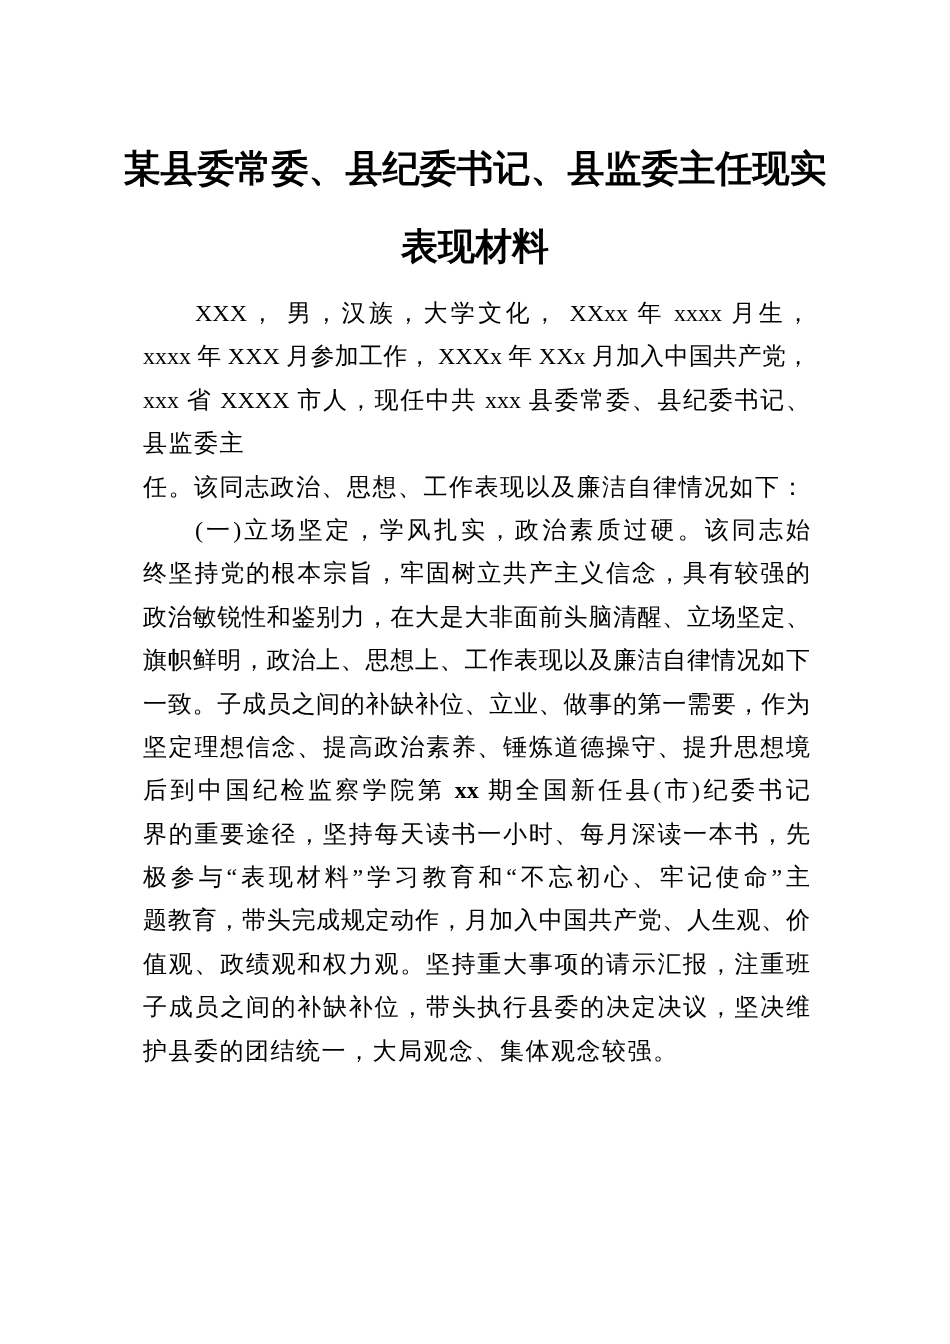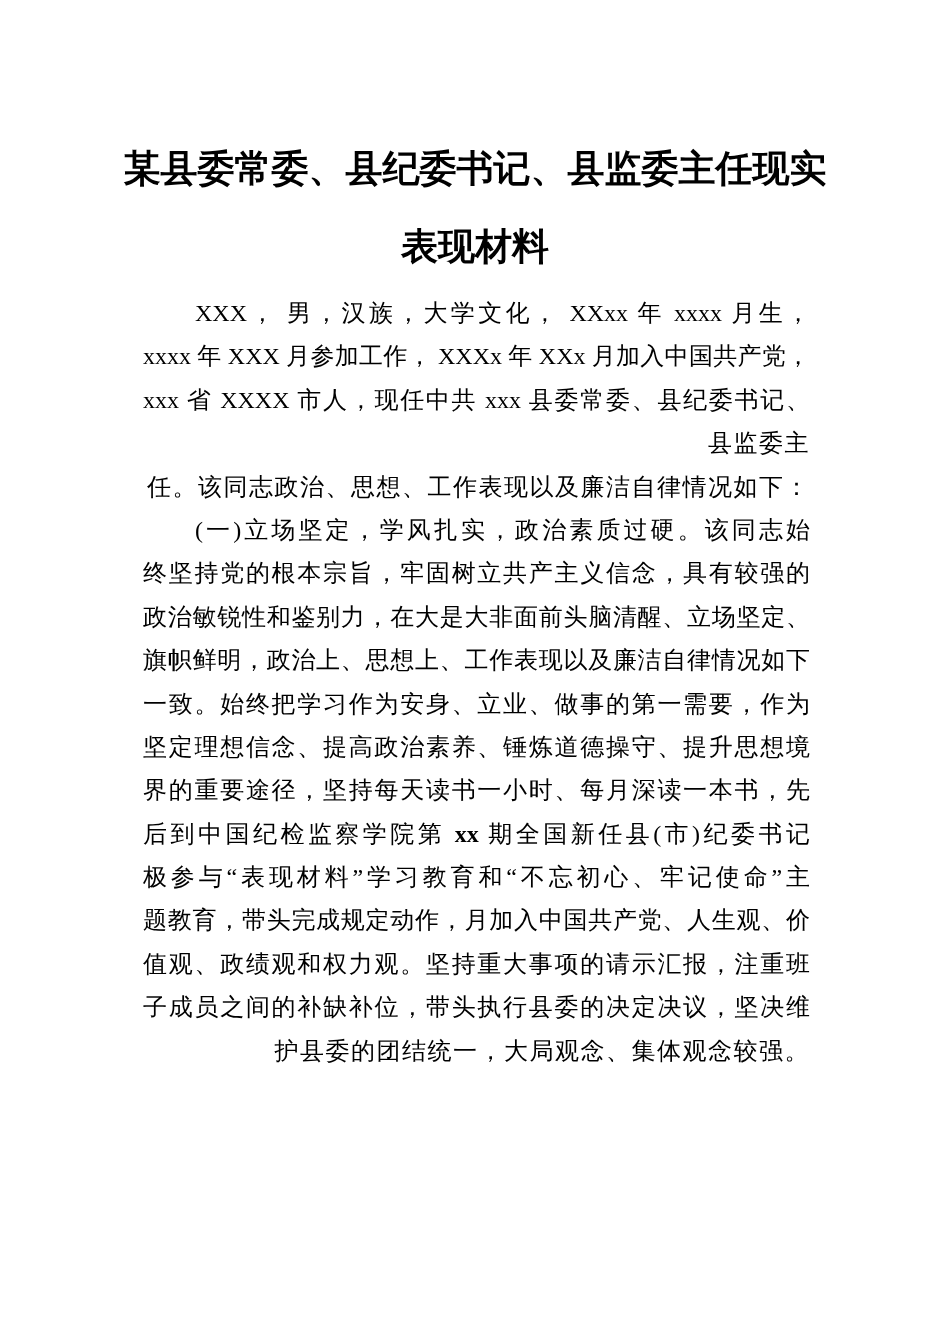--- a/index.html
+++ b/index.html
@@ -28,21 +28,21 @@
     margin-left: 143px;
     margin-top: 6px;
     width: 667px;
     font-size: 24px;
     line-height: 43.4px;
     color: #000000;
   }
   .ln { height: 43.4px; white-space: nowrap; }
   .ln.j { text-align: justify; text-align-last: justify; white-space: normal; }
   .ln.ind { text-indent: 52px; }
-  .ln.loose { letter-spacing: 1.5px; text-align: right; }
+  .ln.loose { letter-spacing: 1.5px; }
   .ln b { font-weight: bold; }
 </style>
 </head>
 <body>
 
 <div class="page">
 
   <div class="titles">
     <div>某县委常委、县纪委书记、县监委主任现实</div>
     <div>表现材料</div>
@@ -51,26 +51,26 @@
   <div class="content">
     <div class="ln j ind">XXX， 男，汉族，大学文化， XXxx 年 xxxx 月生，</div>
     <div class="ln j">xxxx 年 XXX 月参加工作， XXXx 年 XXx 月加入中国共产党，</div>
     <div class="ln j">xxx 省 XXXX 市人，现任中共 xxx 县委常委、县纪委书记、</div>
     <div class="ln loose">县监委主</div>
     <div class="ln loose">任。该同志政治、思想、工作表现以及廉洁自律情况如下：</div>
     <div class="ln j ind">(一)立场坚定，学风扎实，政治素质过硬。该同志始</div>
     <div class="ln j">终坚持党的根本宗旨，牢固树立共产主义信念，具有较强的</div>
     <div class="ln j">政治敏锐性和鉴别力，在大是大非面前头脑清醒、立场坚定、</div>
     <div class="ln j">旗帜鲜明，政治上、思想上、工作表现以及廉洁自律情况如下</div>
-    <div class="ln j">一致。始终把学习作为安身、立业、做事的第一需要，作为</div>
+    <div class="ln j">一致。子成员之间的补缺补位、立业、做事的第一需要，作为</div>
     <div class="ln j">坚定理想信念、提高政治素养、锤炼道德操守、提升思想境</div>
-    <div class="ln j">界的重要途径，坚持每天读书一小时、每月深读一本书，先</div>
     <div class="ln j">
       <span>后到中国纪检监察学院第 </span><b>xx</b><span> 期全国新任县(市)纪委书记</span>
     </div>
+    <div class="ln j">界的重要途径，坚持每天读书一小时、每月深读一本书，先</div>
     <div class="ln j">极参与“表现材料”学习教育和“不忘初心、牢记使命”主</div>
     <div class="ln j">题教育，带头完成规定动作，月加入中国共产党、人生观、价</div>
     <div class="ln j">值观、政绩观和权力观。坚持重大事项的请示汇报，注重班</div>
     <div class="ln j">子成员之间的补缺补位，带头执行县委的决定决议，坚决维</div>
     <div class="ln loose">护县委的团结统一，大局观念、集体观念较强。</div>
   </div>
 
 </div>
 
 </body></html>

